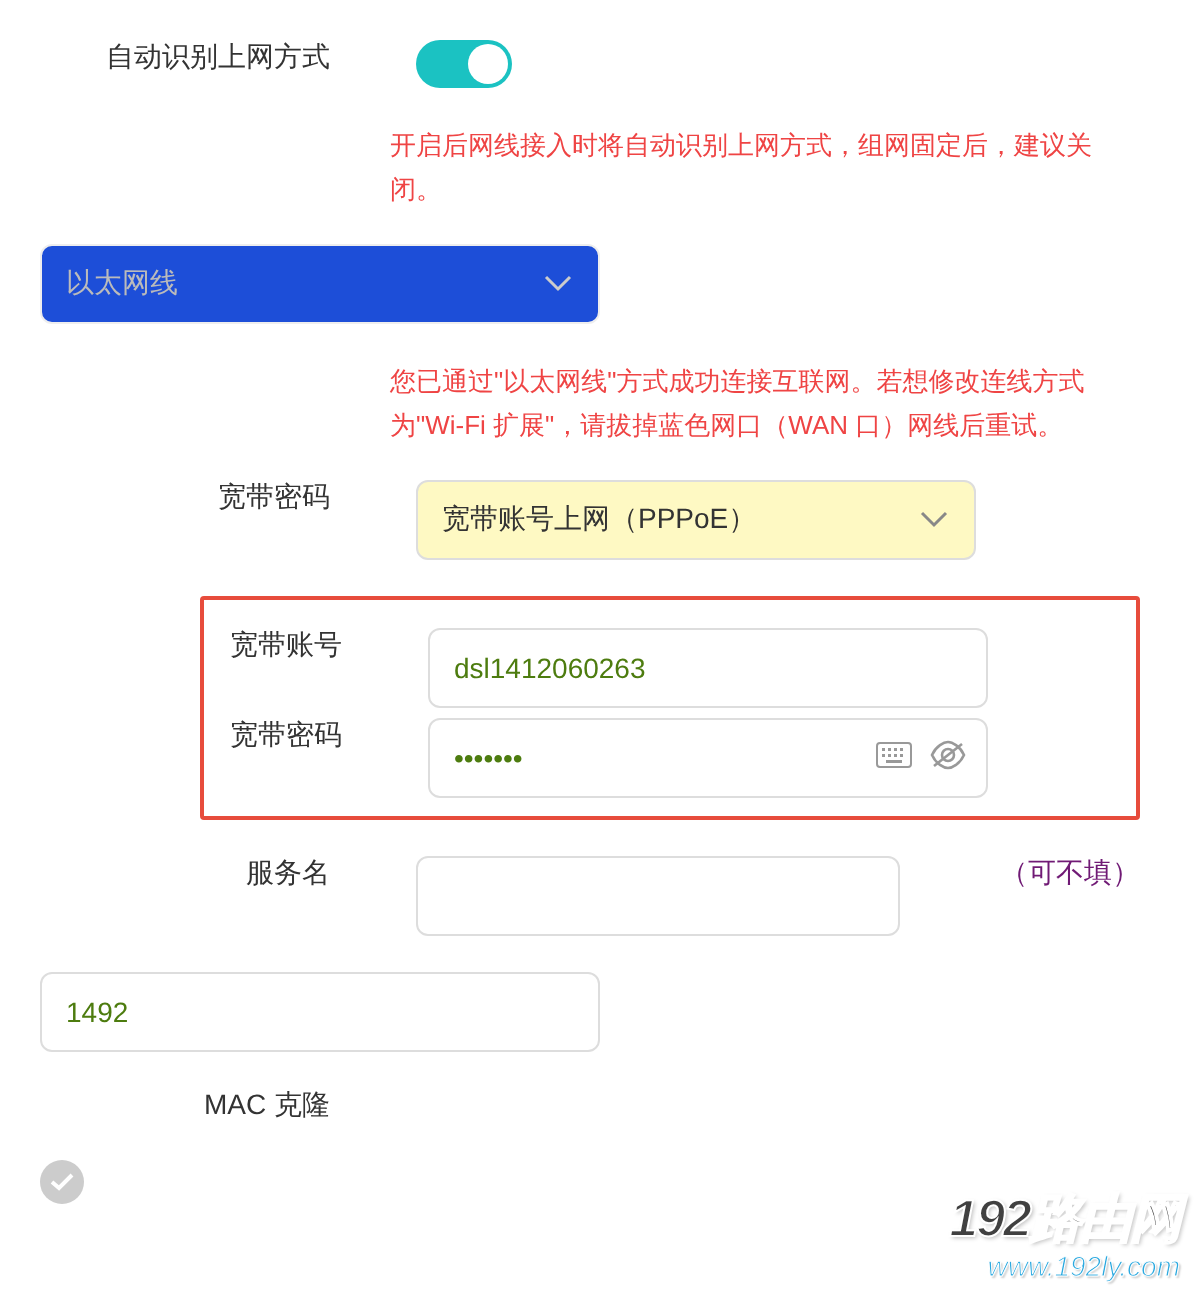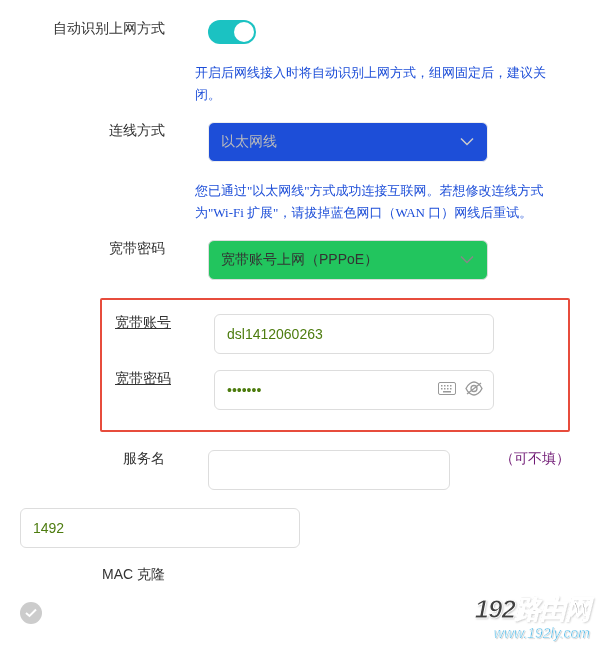--- a/index.html
+++ b/index.html
@@ -22,26 +22,25 @@
       gap: 28px;
     }
     .form-label {
       width: 160px;
       text-align: right;
       padding-right: 15px;
       color: #333;
       flex-shrink: 0;
     }
     .hint-text {
-      color: #1d4ed8;
+      color: #ef4444;
       font-size: 13px;
       line-height: 1.7;
       margin-bottom: 16px;
       padding-left: 175px;
-      font-family: Liberation Serif, serif;
     }
     .toggle {
       width: 48px;
       height: 24px;
       background: #1bc2c2;
       border-radius: 12px;
       position: relative;
       cursor: pointer;
     }
     .toggle-knob {
@@ -77,21 +76,21 @@
       width: 100%;
       height: 40px;
       border: 1px solid #ddd;
       border-radius: 6px;
       padding: 0 40px 0 12px;
       font-size: 14px;
       color: #333;
       display: flex;
       align-items: center;
       cursor: pointer;
-      background: #22c55e;
+      background: #fef9c3;
     }
     .select.disabled {
       background: #1d4ed8;
       color: #bbb;
       border-color: #eee;
       cursor: default;
     }
     .chevron {
       position: absolute;
       right: 14px;
@@ -103,22 +102,21 @@
       height: 9px;
       display: block;
     }
     .highlight-box {
       border: 2px solid #e74c3c;
       border-radius: 2px;
       padding: 14px 8px 4px 4px;
       margin: 0 0 18px 80px;
     }
     .highlight-box .form-row {
-      margin-bottom: 16px;
-      text-decoration: underline;
+      margin-bottom: 5px;
     }
     .highlight-box .form-label {
       width: 80px;
     }
     .pwd-icons {
       position: absolute;
       right: 10px;
       top: 50%;
       transform: translateY(-50%);
       display: flex;
@@ -173,21 +171,20 @@
 
 <div class="form-row">
   <div class="form-label">自动识别上网方式</div>
   <div class="toggle">
     <div class="toggle-knob"></div>
   </div>
 </div>
 <div class="hint-text">开启后网线接入时将自动识别上网方式，组网固定后，建议关闭。</div>
 
 <div class="form-row">
-  <div class="form-label">连线方式</div>
   <div class="select-wrap">
     <div class="select disabled">
       <span>以太网线</span>
     </div>
     <span class="chevron">
       <svg viewBox="0 0 14 9">
           <path d="M1 1 L7 7 L13 1" stroke="#ccc" stroke-width="1.5" fill="none"></path>
         </svg>
     </span>
   </div>

